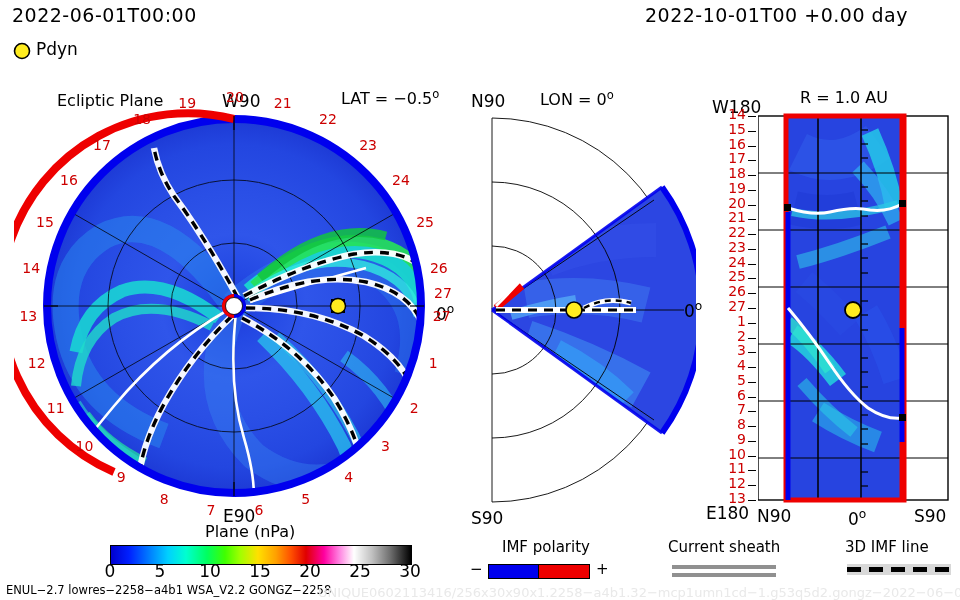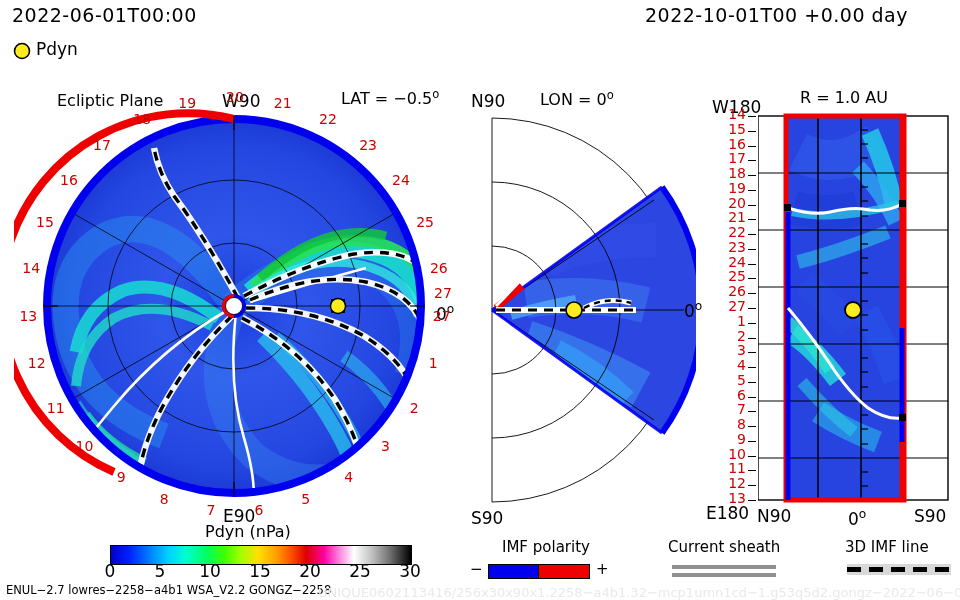--- a/index.html
+++ b/index.html
@@ -167,21 +167,21 @@
     <div class="lbl tickr" style="position: absolute; left: 12.6962px; top: 270.368px; width: 20px; text-align: center;">12</div>
     <div class="lbl tickr" style="position: absolute; left: 4.35021px; top: 223.036px; width: 20px; text-align: center;">13</div>
     <div class="lbl tickr" style="position: absolute; left: 7.1448px; top: 175.055px; width: 20px; text-align: center;">14</div>
     <div class="lbl tickr" style="position: absolute; left: 20.9293px; top: 129.011px; width: 20px; text-align: center;">15</div>
     <div class="lbl tickr" style="position: absolute; left: 44.9605px; top: 87.3882px; width: 20px; text-align: center;">16</div>
     <div class="lbl tickr" style="position: absolute; left: 77.943px; top: 52.4288px; width: 20px; text-align: center;">17</div>
     <div class="lbl tickr" style="position: absolute; left: 118.099px; top: 26.018px; width: 20px; text-align: center;">18</div>
     <div class="lbl tickr" style="position: absolute; left: 163.263px; top: 9.57971px; width: 20px; text-align: center;">19</div>
   </div>
 
-<div class="abs lbl ttl" style="left:205px;top:524px;">Pdyn (nPa)</div>
+<div class="abs lbl ttl" style="left:205px;top:524px;">Plane (nPa)</div>
 <div class="abs" style="left:110px;top:545px;width:300px;height:18px;border:1.5px solid #000;
      background:linear-gradient(to right,#0000d0 0%,#0020ff 6%,#0080ff 13%,#00d0ff 19%,#00ffd0 25%,#00ff60 32%,#40ff00 38%,#a0ff00 43%,#ffe000 49%,#ffa000 55%,#ff5000 60%,#e00000 65%,#ff00a0 71%,#ff80e0 76%,#ffffff 81%,#c0c0c0 87%,#707070 93%,#000000 100%);"></div>
 <div class="abs" id="colorbar-ticks" style="left:110px;top:563px;width:300px;height:20px;">
     <div class="lbl tick" style="position: absolute; left: -12px; top: 0px; width: 24px; text-align: center;">0</div>
     <div class="lbl tick" style="position: absolute; left: 38px; top: 0px; width: 24px; text-align: center;">5</div>
     <div class="lbl tick" style="position: absolute; left: 88px; top: 0px; width: 24px; text-align: center;">10</div>
     <div class="lbl tick" style="position: absolute; left: 138px; top: 0px; width: 24px; text-align: center;">15</div>
     <div class="lbl tick" style="position: absolute; left: 188px; top: 0px; width: 24px; text-align: center;">20</div>
     <div class="lbl tick" style="position: absolute; left: 238px; top: 0px; width: 24px; text-align: center;">25</div>
     <div class="lbl tick" style="position: absolute; left: 288px; top: 0px; width: 24px; text-align: center;">30</div>

